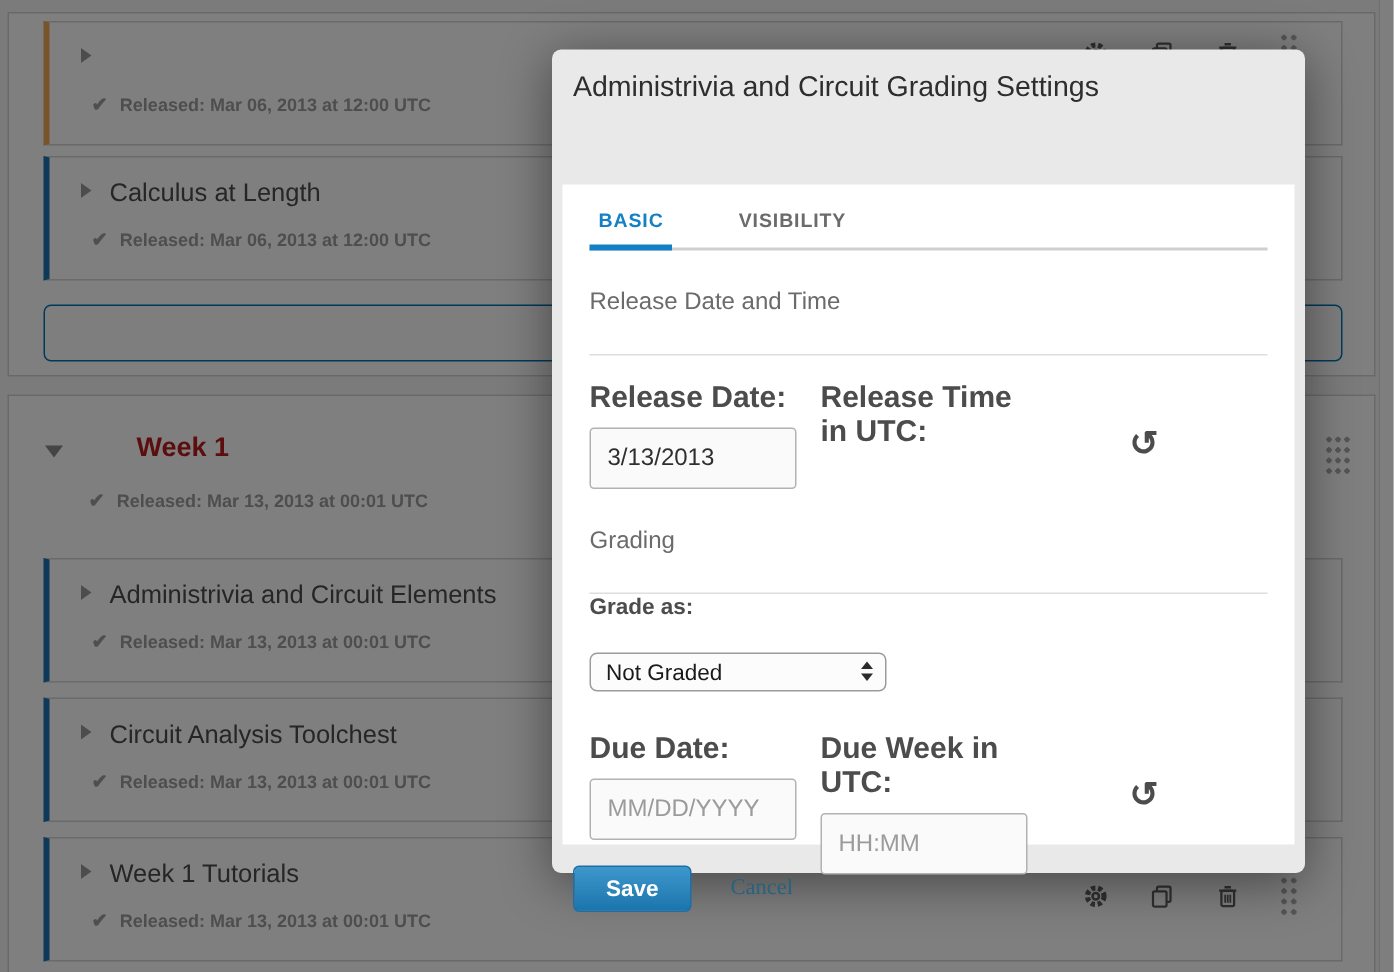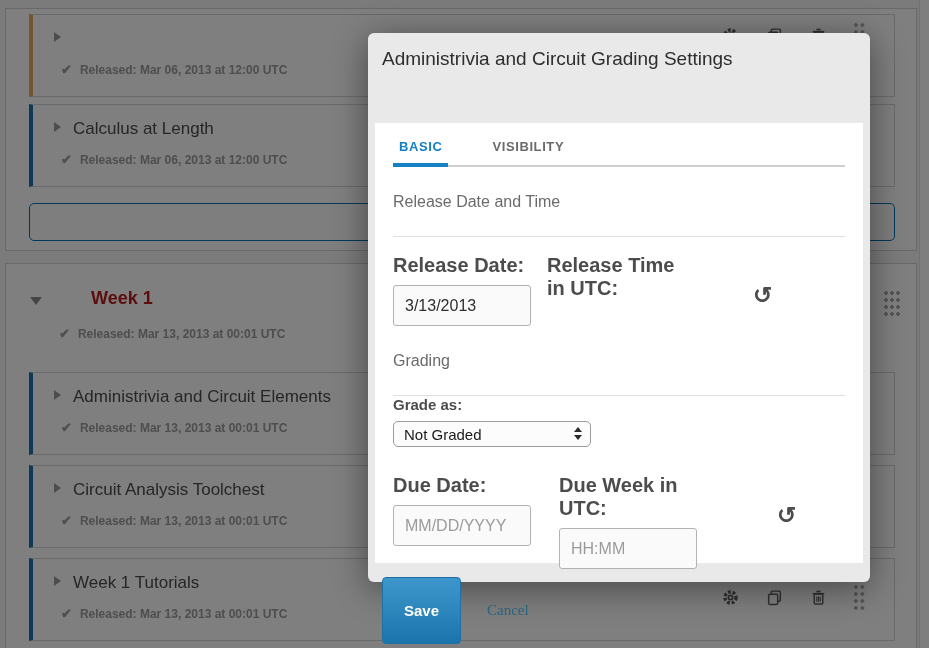--- a/index.html
+++ b/index.html
@@ -70,35 +70,35 @@
   .field { width:138px; margin-right:16px; }
   .field label { display:block; font-size:20px; font-weight:bold; color:#4c4c4c; margin-bottom:8px; }
   .field input { width:138px; height:41px; background:#fafafa; border:1px solid #b2b2b2;
                  border-radius:3px; padding-left:11px; font-size:16px; color:#2f2f2f;
                  font-family:"Liberation Sans", sans-serif; }
   .field input::placeholder { color:#9b9b9b; opacity:1; }
   .reset-btn { margin-left:52px; margin-top:31px; font-size:23px; font-weight:bold;
                color:#4c4c4c; line-height:20px; background:none; border:none; cursor:pointer; }
 
   .grade-label { display:block; font-size:15px; font-weight:bold; color:#4c4c4c; }
-  .fake-select { margin-top:8px; width:198px; height:26px; background:#fcfcfc;
+  .fake-select { margin-top:22px; width:198px; height:26px; background:#fcfcfc;
                  border:1px solid #9b9b9b; border-radius:5px; position:relative;
                  display:flex; align-items:center; padding:0 10px; font-size:15px;
                  color:#1a1a1a; cursor:pointer; }
   .sel-arrows { position:absolute; right:8px; top:5px; }
   .sel-arrows i { display:block; width:0; height:0; border-left:4px solid transparent;
                   border-right:4px solid transparent; }
   .arr-up { border-bottom:5px solid #2b2b2b; margin-bottom:3px; }
   .arr-down { border-top:5px solid #2b2b2b; }
-  .due-row { margin-top:27px;gap:12px; }
+  .due-row { margin-top:27px; }
 
   .modal-footer { padding:14px; display:flex; align-items:center; }
   .save-btn { background:linear-gradient(#3e97cc,#1b74ab); border:1px solid #1e6fa5;
               border-radius:4px; color:#fff; font-size:15px; font-weight:bold;
-              padding:24px 21px; cursor:pointer; font-family:"Liberation Sans", sans-serif; }
+              padding:6px 21px; cursor:pointer; font-family:"Liberation Sans", sans-serif; }
   .cancel-link { margin-left:26px; color:#27627e; font-size:15px; text-decoration:none; cursor:pointer;font-family:Liberation Serif, serif; }
 
   svg.icon { stroke:#606060; fill:none; }
 </style>
 </head>
 <body>
 
 <div class="page">
 
   <div class="scroll-strip"></div>

